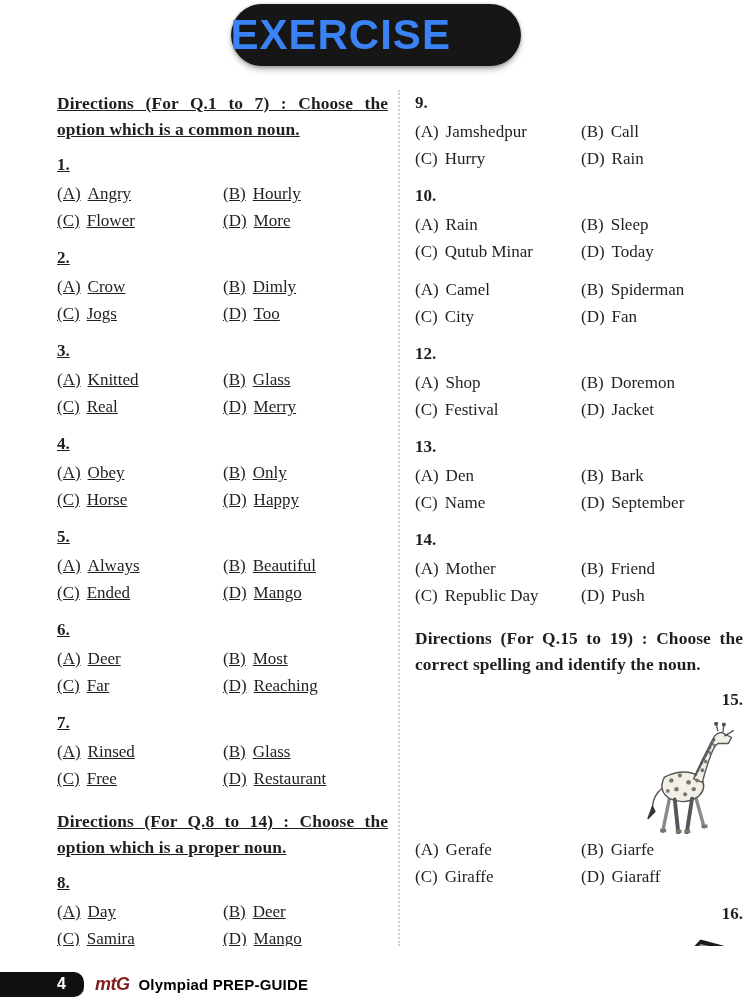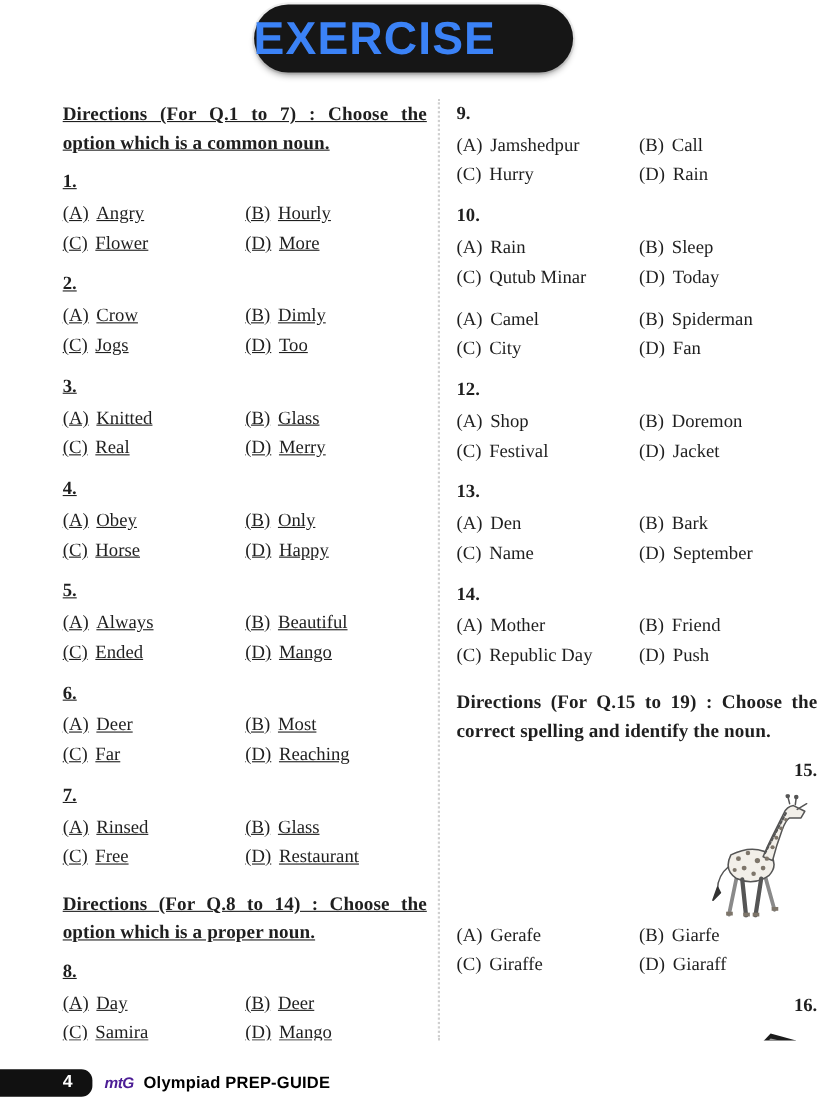--- a/index.html
+++ b/index.html
@@ -99,23 +99,23 @@
     display:flex;align-items:center;justify-content:flex-end;
     padding-right:18px;
     font-family:"Liberation Sans", sans-serif;
     font-weight:700;
     font-size:16px;
   }
   .mtg{
     font-family:"Liberation Sans", sans-serif;
     font-weight:700;
     font-style:italic;
-    font-size:14px;
+    font-size:18px;
     margin-left:11px;
-    color:#4c1d95;
+    color:#7f1d1d;
     letter-spacing:-.5px;
   }
   .footer-text{
     font-family:"Liberation Sans", sans-serif;
     font-weight:700;
     font-size:15px;
     margin-left:9px;
     color:#000000;
     letter-spacing:.2px;
   }

